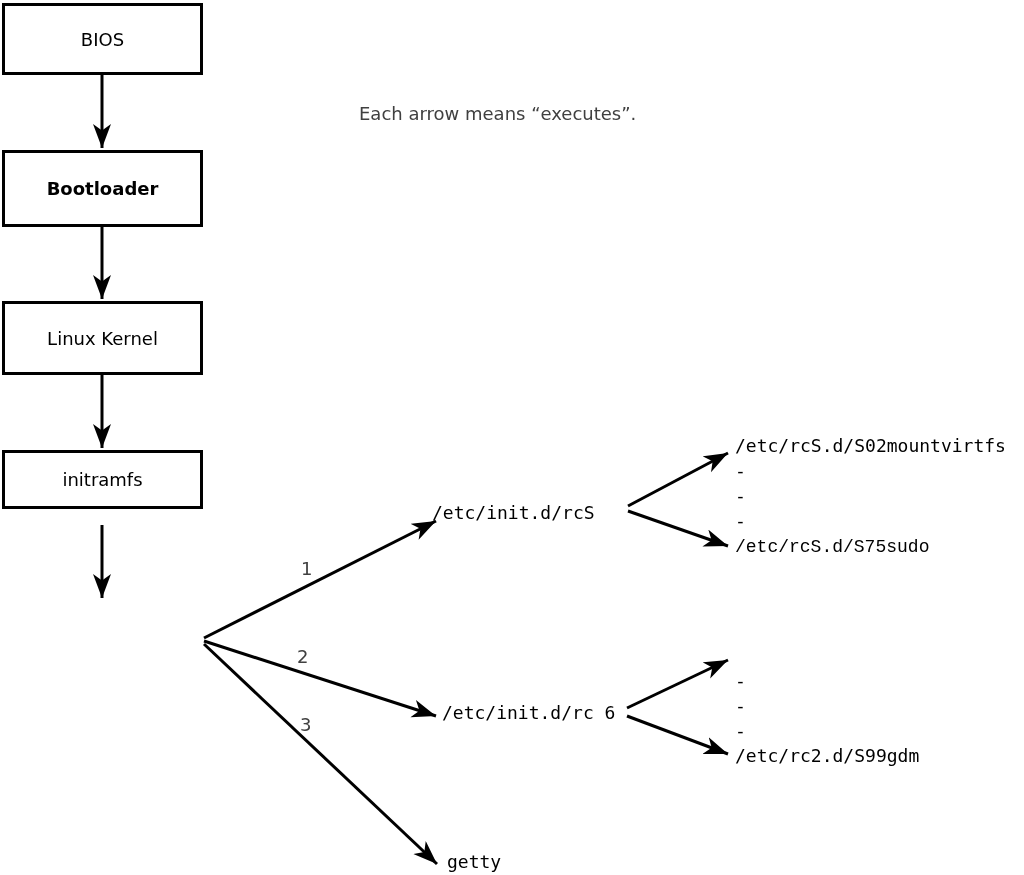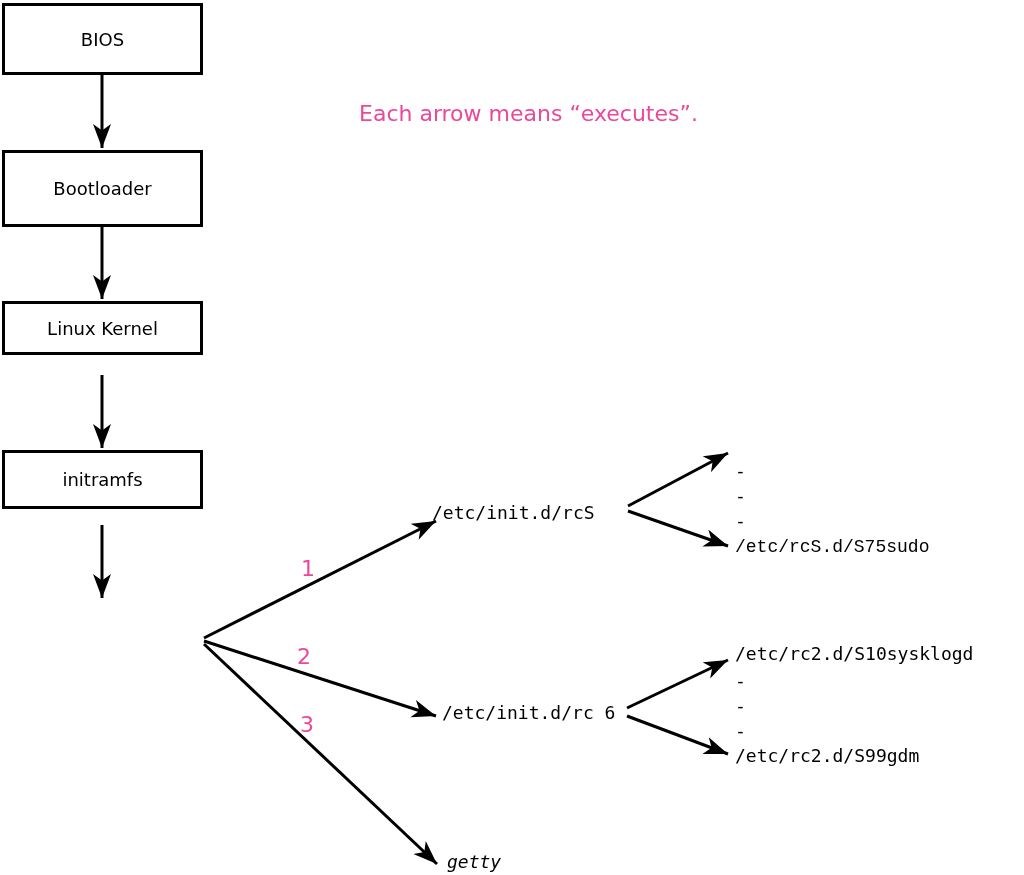--- a/index.html
+++ b/index.html
@@ -32,31 +32,31 @@
     border: 3px solid #000000;
     background: #ffffff;
     display: flex;
     align-items: center;
     justify-content: center;
     font-size: 18px;
     font-family: "DejaVu Sans", sans-serif;
     color: #000000;
   }
   .box-bios       { top: 3px;   height: 72px; }
-  .box-bootloader { top: 150px; height: 77px; }
-  .box-kernel     { top: 301px; height: 54px; }
+  .box-bootloader { top: 150px; height: 77px; font-weight: bold; }
+  .box-kernel     { top: 301px; height: 74px; }
   .box-initramfs  { top: 450px; height: 59px; }
   .box-init       { top: 600px; height: 75px; }
   .sans {
     position: absolute;
     font-family: "DejaVu Sans", sans-serif;
-    font-size: 22px;
+    font-size: 18px;
     line-height: 19px;
     white-space: pre;
-    color: #ec4899;
+    color: #404040;
   }
   .mono {
     position: absolute;
     font-family: "DejaVu Sans Mono", "Liberation Mono", monospace;
     font-size: 18px;
     line-height: 19px;
     white-space: pre;
     color: #000000;
   }
   .note   { left: 359px; top: 104px; }
@@ -71,21 +71,21 @@
   .t-d1c      { left: 735px; top: 511px; }
   .t-s75      { left: 735px; top: 538px; font-family: Liberation Mono, monospace; }
 
   .t-rc2      { left: 442px; top: 703px; }
   .t-s10      { left: 735px; top: 644px; }
   .t-d2a      { left: 735px; top: 671px; }
   .t-d2b      { left: 735px; top: 696px; }
   .t-d2c      { left: 735px; top: 721px; }
   .t-s99      { left: 735px; top: 746px; }
 
-  .t-getty    { left: 447px; top: 852px; font-style: italic; }
+  .t-getty    { left: 447px; top: 852px; }
 </style>
 </head>
 <body>
 
 <div id="canvas">
 
   <svg id="arrow-layer" viewBox="0 0 1024 875" xmlns="http://www.w3.org/2000/svg">
     <defs>
       <marker id="ah" markerWidth="10" markerHeight="8" refX="8" refY="3" orient="auto" markerUnits="strokeWidth">
         <path d="M0,0 L8,3 L0,6 L2.2,3 Z" fill="#000000"></path>
@@ -122,27 +122,27 @@
     <span>initramfs</span>
   </div>
 
   <div class="sans note">Each arrow means “executes”.</div>
 
   <div class="sans num-1">1</div>
   <div class="sans num-2">2</div>
   <div class="sans num-3">3</div>
 
   <div class="mono t-rcs">/etc/init.d/rcS</div>
+  <div class="mono t-s02">/etc/rcS.d/S02mountvirtfs</div>
   <div class="mono t-d1a">-</div>
   <div class="mono t-d1b">-</div>
   <div class="mono t-d1c">-</div>
   <div class="mono t-s75">/etc/rcS.d/S75sudo</div>
 
   <div class="mono t-rc2">/etc/init.d/rc 6</div>
-  <div class="mono t-s10">/etc/rc2.d/S10sysklogd</div>
   <div class="mono t-d2a">-</div>
   <div class="mono t-d2b">-</div>
   <div class="mono t-d2c">-</div>
   <div class="mono t-s99">/etc/rc2.d/S99gdm</div>
 
   <div class="mono t-getty">getty</div>
 
 </div>
 
 </body></html>

